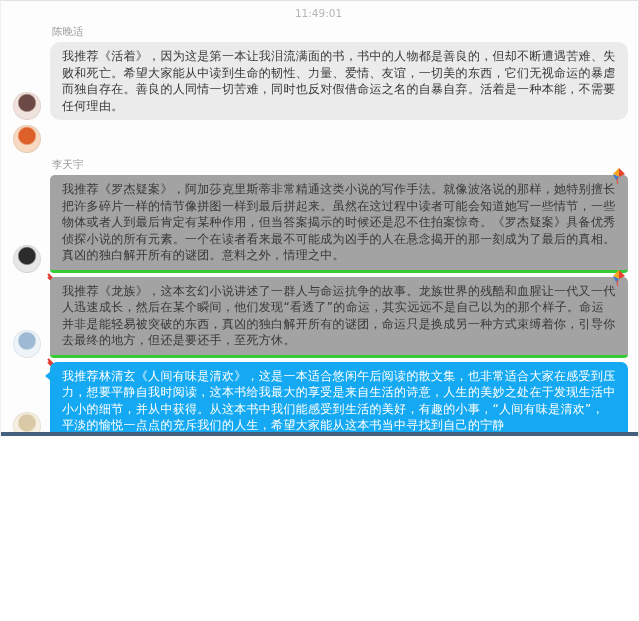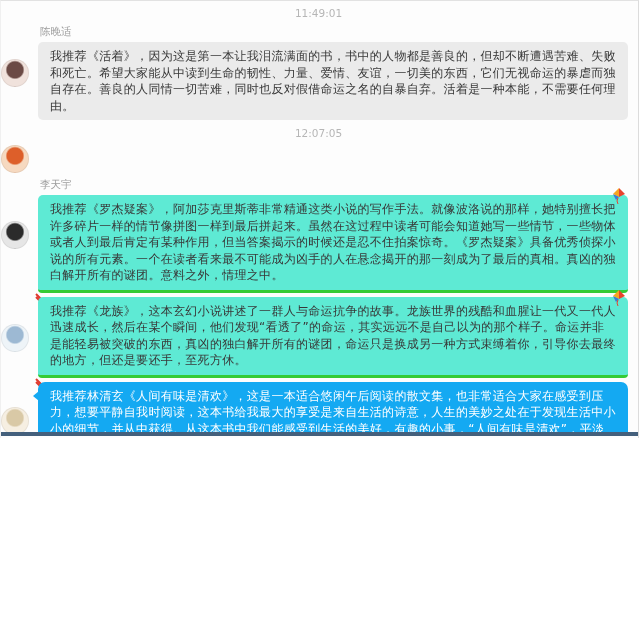--- a/index.html
+++ b/index.html
@@ -27,51 +27,51 @@
   .timestamp {
     text-align: center;
     font-size: 10.5px;
     color: #b6b6b6;
     margin: 3px 0 3px 0;
     height: 14px;
     line-height: 14px;
   }
   .msg-row {
     display: flex;
-    align-items: center;
-    padding: 1px 8px 3px 0;
+    align-items: flex-end;
+    padding: 1px 8px 3px 12px;
   }
   .avatar {
     flex: none;
     width: 28px; height: 28px;
     border-radius: 50%;
     margin-top: 1px;
     border: 1px solid rgba(0,0,0,0.06);
   }
   .msg-body { flex: 1; min-width: 0; margin-left: 9px; }
   .username {
     font-size: 10.5px;
     color: #9d9d9d;
     height: 13px; line-height: 13px;
     margin: 1px 0 4px 2px;
     white-space: nowrap; overflow: hidden; text-overflow: ellipsis;
   }
   .bubble {
     position: relative;
     background: #ebebeb;
     color: #383838;
-    border-radius: 5px;
+    border-radius: 10px;
     padding: 6px 12px;
     font-size: 12px;
     line-height: 16.5px;
     letter-spacing: 0.3px;
     word-break: break-all;
   }
   .bubble.highlight {
-    background: #5eead4;
+    background: #a3a3a3;
     border-bottom: 3px solid #35cb35;
     border-radius: 5px 5px 4px 4px;
   }
   .bubble.blue {
     background: #14a9f2;
     color: #ffffff;
     border-radius: 7px;
   }
   .bubble.tail::before {
     content: "";
@@ -107,21 +107,20 @@
 <div class="window">
   <div class="messages" id="message-list">
       <div class="timestamp">11:49:01</div>
       <div class="msg-row">
         <div class="avatar" style="background: radial-gradient(circle at 50% 38%, rgb(107, 74, 69) 0px, rgb(107, 74, 69) 38%, rgb(240, 226, 220) 46%);"></div>
         <div class="msg-body">
           <div class="username">陈晚适</div>
           <div class="bubble gray"><span>我推荐《活着》，因为这是第一本让我泪流满面的书，书中的人物都是善良的，但却不断遭遇苦难、失败和死亡。希望大家能从中读到生命的韧性、力量、爱情、友谊，一切美的东西，它们无视命运的暴虐而独自存在。善良的人同情一切苦难，同时也反对假借命运之名的自暴自弃。活着是一种本能，不需要任何理由。</span></div>
         </div>
       </div>
-      <div class="timestamp">12:07:05</div>
       <div class="msg-row">
         <div class="avatar" style="background: radial-gradient(circle at 50% 38%, rgb(221, 95, 42) 0px, rgb(221, 95, 42) 38%, rgb(246, 217, 192) 46%);"></div>
       </div>
       <div class="msg-row">
         <div class="avatar" style="background: radial-gradient(circle at 50% 38%, rgb(43, 43, 43) 0px, rgb(43, 43, 43) 38%, rgb(230, 230, 230) 46%);"></div>
         <div class="msg-body">
           <div class="username">李天宇</div>
           <div class="bubble highlight"><span>我推荐《罗杰疑案》，阿加莎克里斯蒂非常精通这类小说的写作手法。就像波洛说的那样，她特别擅长把许多碎片一样的情节像拼图一样到最后拼起来。虽然在这过程中读者可能会知道她写一些情节，一些物体或者人到最后肯定有某种作用，但当答案揭示的时候还是忍不住拍案惊奇。《罗杰疑案》具备优秀侦探小说的所有元素。一个在读者看来最不可能成为凶手的人在悬念揭开的那一刻成为了最后的真相。真凶的独白解开所有的谜团。意料之外，情理之中。</span><span class="kite-icon"><svg viewBox="0 0 14 16" width="14" height="16">
                 <path d="M7 0 L13 6 L7 9 Z" fill="#e8432e"></path>
                 <path d="M7 0 L1 6 L7 9 Z" fill="#f5a623"></path>

